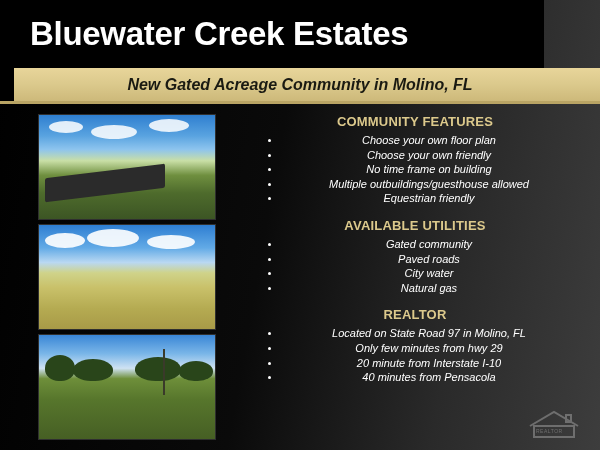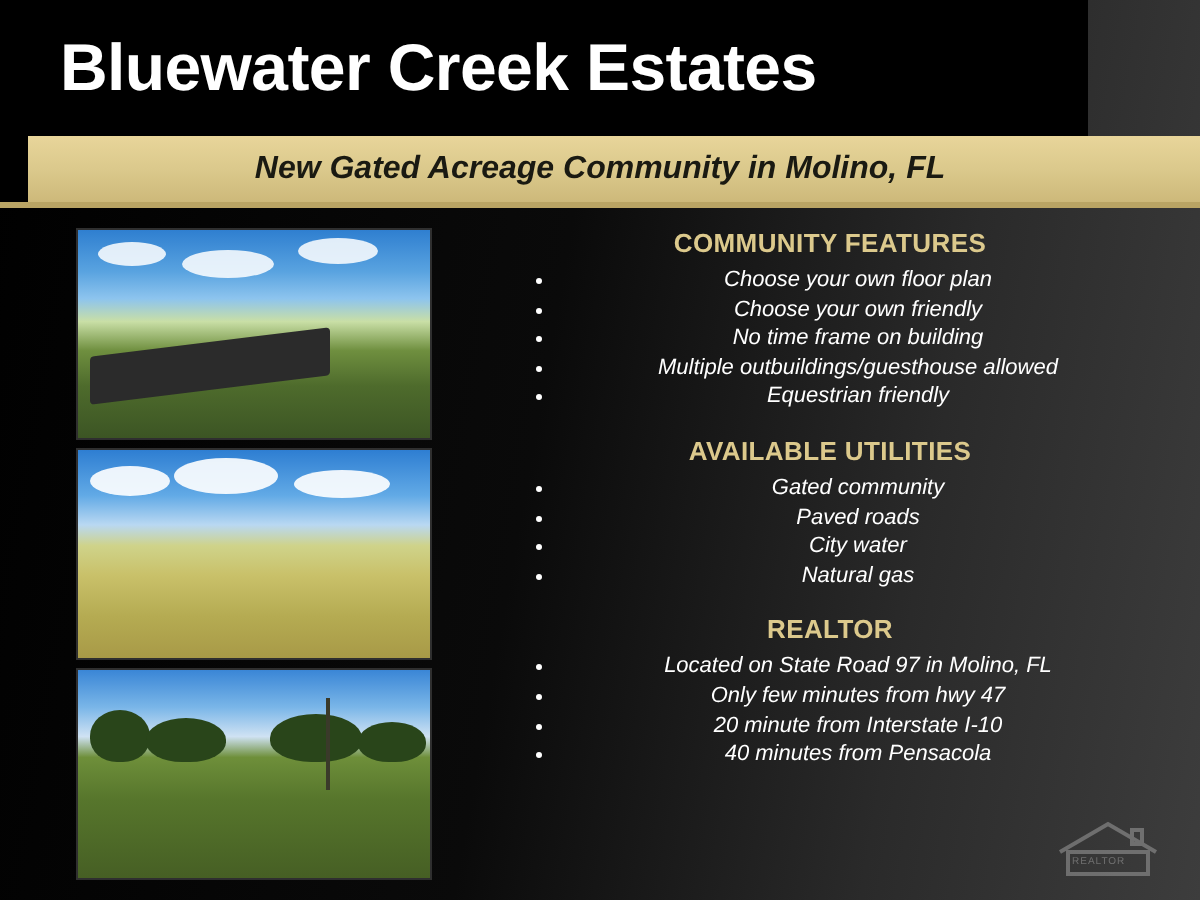--- a/index.html
+++ b/index.html
@@ -241,21 +241,21 @@
         <li>Paved roads</li>
         <li>City water</li>
         <li>Natural gas</li>
       </ul>
     </div>
 
     <div class="section">
       <div class="section-heading">REALTOR</div>
       <ul class="bullets">
         <li>Located on State Road 97 in Molino, FL</li>
-        <li>Only few minutes from hwy 47</li>
+        <li>Only few minutes from hwy 29</li>
         <li>20 minute from Interstate I-10</li>
         <li>40 minutes from Pensacola</li>
       </ul>
     </div>
 
   </div>
 
   <div class="watermark">
     <svg width="62" height="34" viewBox="0 0 62 34">
       <path d="M6 20 L30 6 L54 20" fill="none" stroke="#9c9c9c" stroke-width="2"></path>

